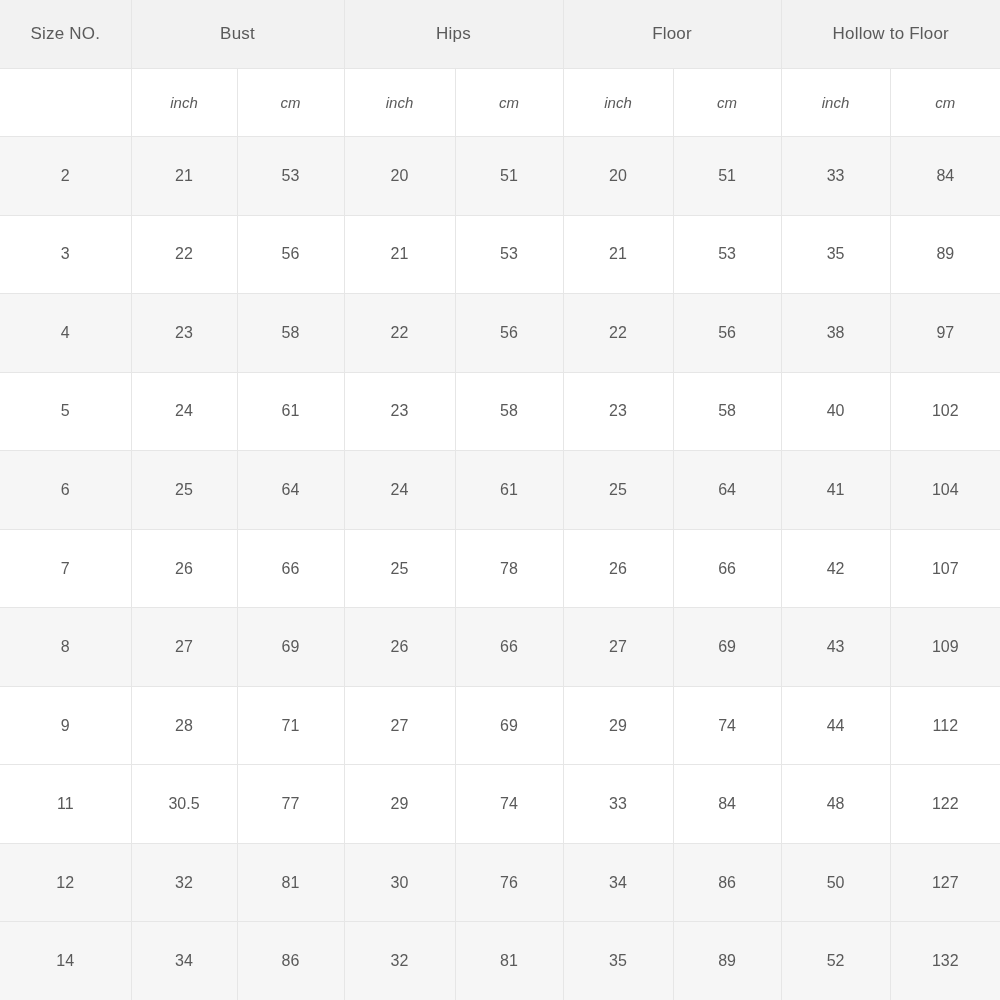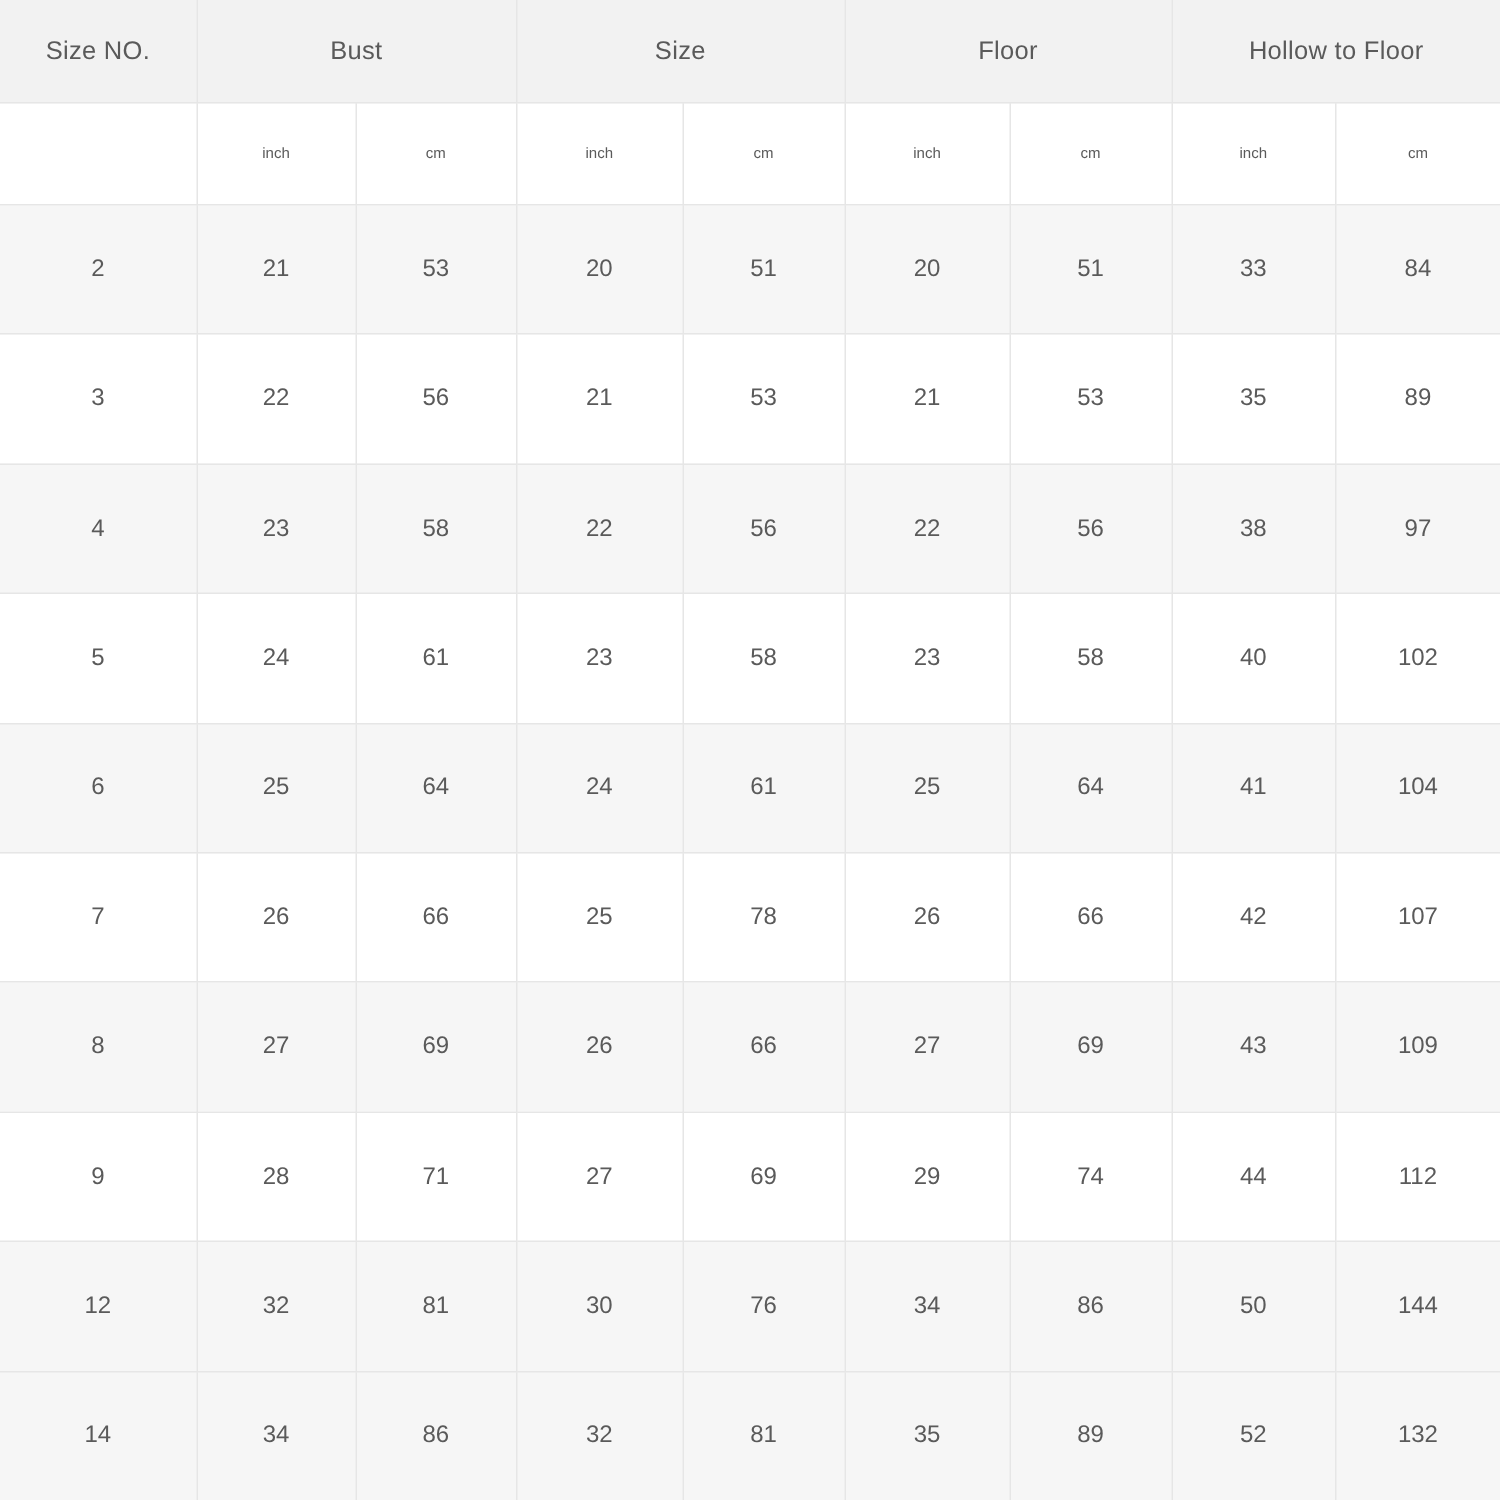--- a/index.html
+++ b/index.html
@@ -51,22 +51,23 @@
     color: #4a4a4a;
     letter-spacing: .2px;
   }
   tr.group-row th.size-head {
     background: #f2f2f2;
   }
 
   tr.unit-row th {
     height: 67px;
     background: #ffffff;
-    font-size: 10px;
+    font-size: 15px;
     color: #7a7a7a;
+    font-style: italic;
   }
   tr.unit-row th.blank-cell {
     background: #ffffff;
   }
 
   
   tbody tr td {
     height: 66.5px;
     font-size: 16px;
     color: #636363;
@@ -98,21 +99,21 @@
       <col class="c-u4">
     <col class="c-u5">
       <col class="c-u6">
       <col class="c-u7">
       <col class="c-u8">
   </colgroup>
   <thead>
     <tr class="group-row">
         <th colspan="1" class="size-head">Size NO.</th>
         <th colspan="2">Bust</th>
-        <th colspan="2">Size</th>
+        <th colspan="2">Hips</th>
         <th colspan="2">Floor</th>
         <th colspan="2">Hollow to Floor</th>
       </tr>
     <tr class="unit-row">
         <th class="blank-cell"></th>
         <th>inch</th>
         <th>cm</th>
         <th>inch</th>
         <th>cm</th>
         <th>inch</th>
@@ -203,30 +204,41 @@
         <td>9</td>
         <td>28</td>
         <td>71</td>
         <td>27</td>
         <td>69</td>
         <td>29</td>
         <td>74</td>
         <td>44</td>
         <td>112</td>
       </tr>
+      <tr class="plain">
+        <td>11</td>
+        <td>30.5</td>
+        <td>77</td>
+        <td>29</td>
+        <td>74</td>
+        <td>33</td>
+        <td>84</td>
+        <td>48</td>
+        <td>122</td>
+      </tr>
       <tr class="shade">
         <td>12</td>
         <td>32</td>
         <td>81</td>
         <td>30</td>
         <td>76</td>
         <td>34</td>
         <td>86</td>
         <td>50</td>
-        <td>144</td>
+        <td>127</td>
       </tr>
       <tr class="shade">
         <td>14</td>
         <td>34</td>
         <td>86</td>
         <td>32</td>
         <td>81</td>
         <td>35</td>
         <td>89</td>
         <td>52</td>

